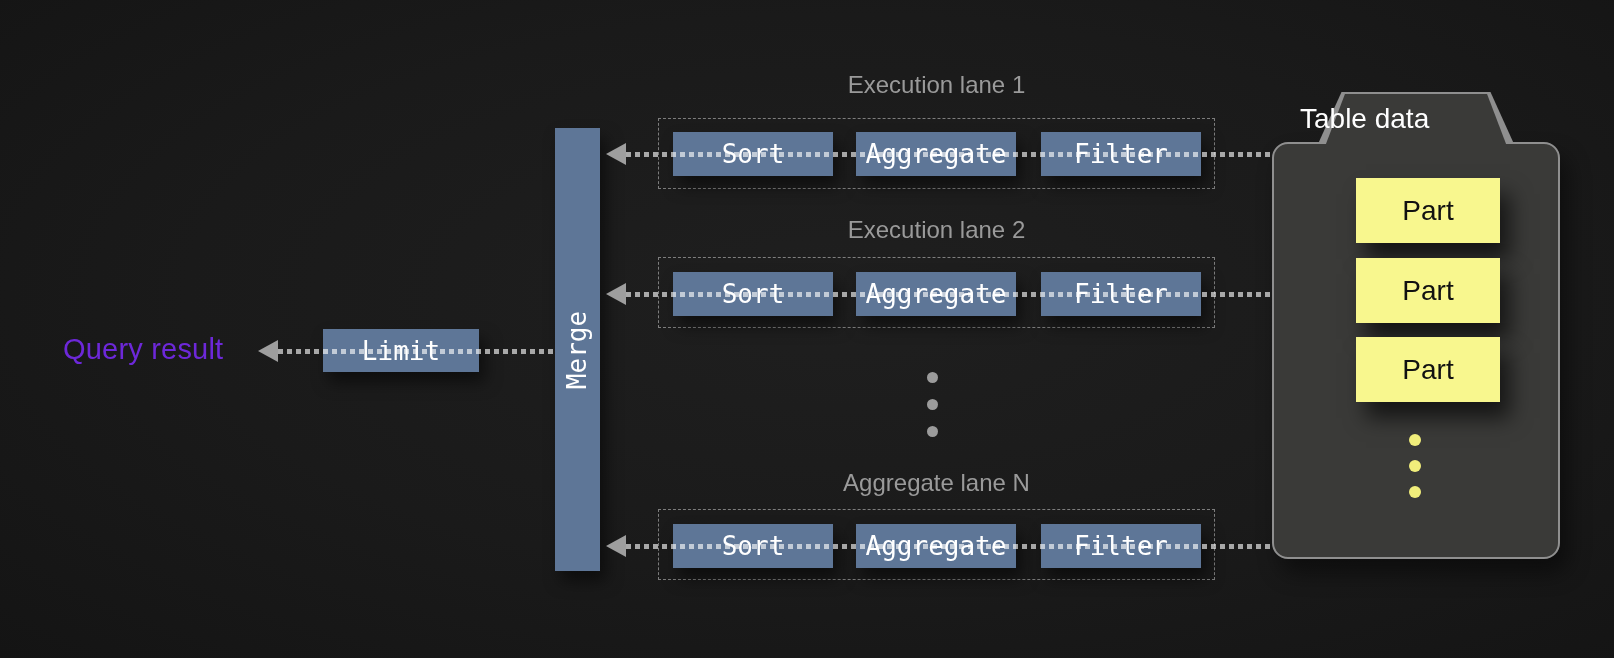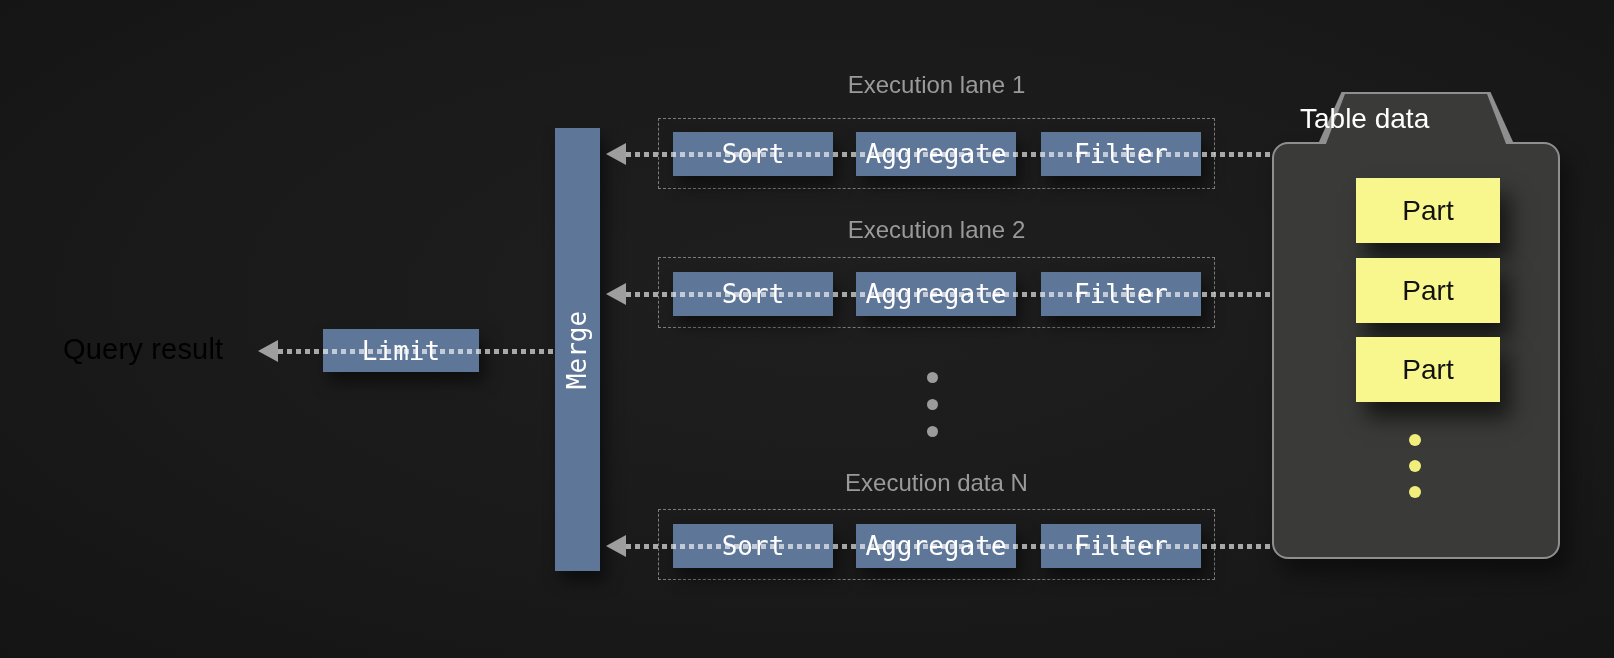--- a/index.html
+++ b/index.html
@@ -18,21 +18,21 @@
   html,body{width:1614px;height:658px;overflow:hidden;}
   body{
     background:radial-gradient(ellipse at 52% 45%, #1f1f1f 0%, #1a1a1a 55%, #141414 100%);
     font-family:"Liberation Sans", sans-serif;
   }
   .stage{position:relative;width:1614px;height:658px;}
 
   
   .result-label{
     position:absolute;left:63px;top:334px;
-    color:#000000;font-size:29px;line-height:30px;letter-spacing:.2px;
+    color:#6d28d9;font-size:29px;line-height:30px;letter-spacing:.2px;
   }
   .lane-label{
     position:absolute;left:658px;width:557px;text-align:center;
     color:var(--lane-label);font-size:24px;line-height:26px;
   }
 
   
   .bluebox{
     position:absolute;background:var(--blue);
     display:flex;align-items:center;justify-content:center;
@@ -160,21 +160,21 @@
   </div>
   <div class="arrowhead" style="left:606px;top:283px;"></div>
   <div class="dotline" style="left:626px;top:292px;width:648px;"></div>
 
   <div class="vdots gray-dots">
     <div class="dot"></div>
     <div class="dot"></div>
     <div class="dot"></div>
   </div>
 
-  <div class="lane-label" style="top:470px;">Execution data N</div>
+  <div class="lane-label" style="top:470px;">Aggregate lane N</div>
   <div class="lane-frame" style="top:509px;"></div>
   <div class="bluebox opbox" style="left:673px;top:524px;">
     <span>Sort</span>
   </div>
   <div class="bluebox opbox" style="left:856px;top:524px;">
     <span>Aggregate</span>
   </div>
   <div class="bluebox opbox" style="left:1041px;top:524px;">
     <span>Filter</span>
   </div>

